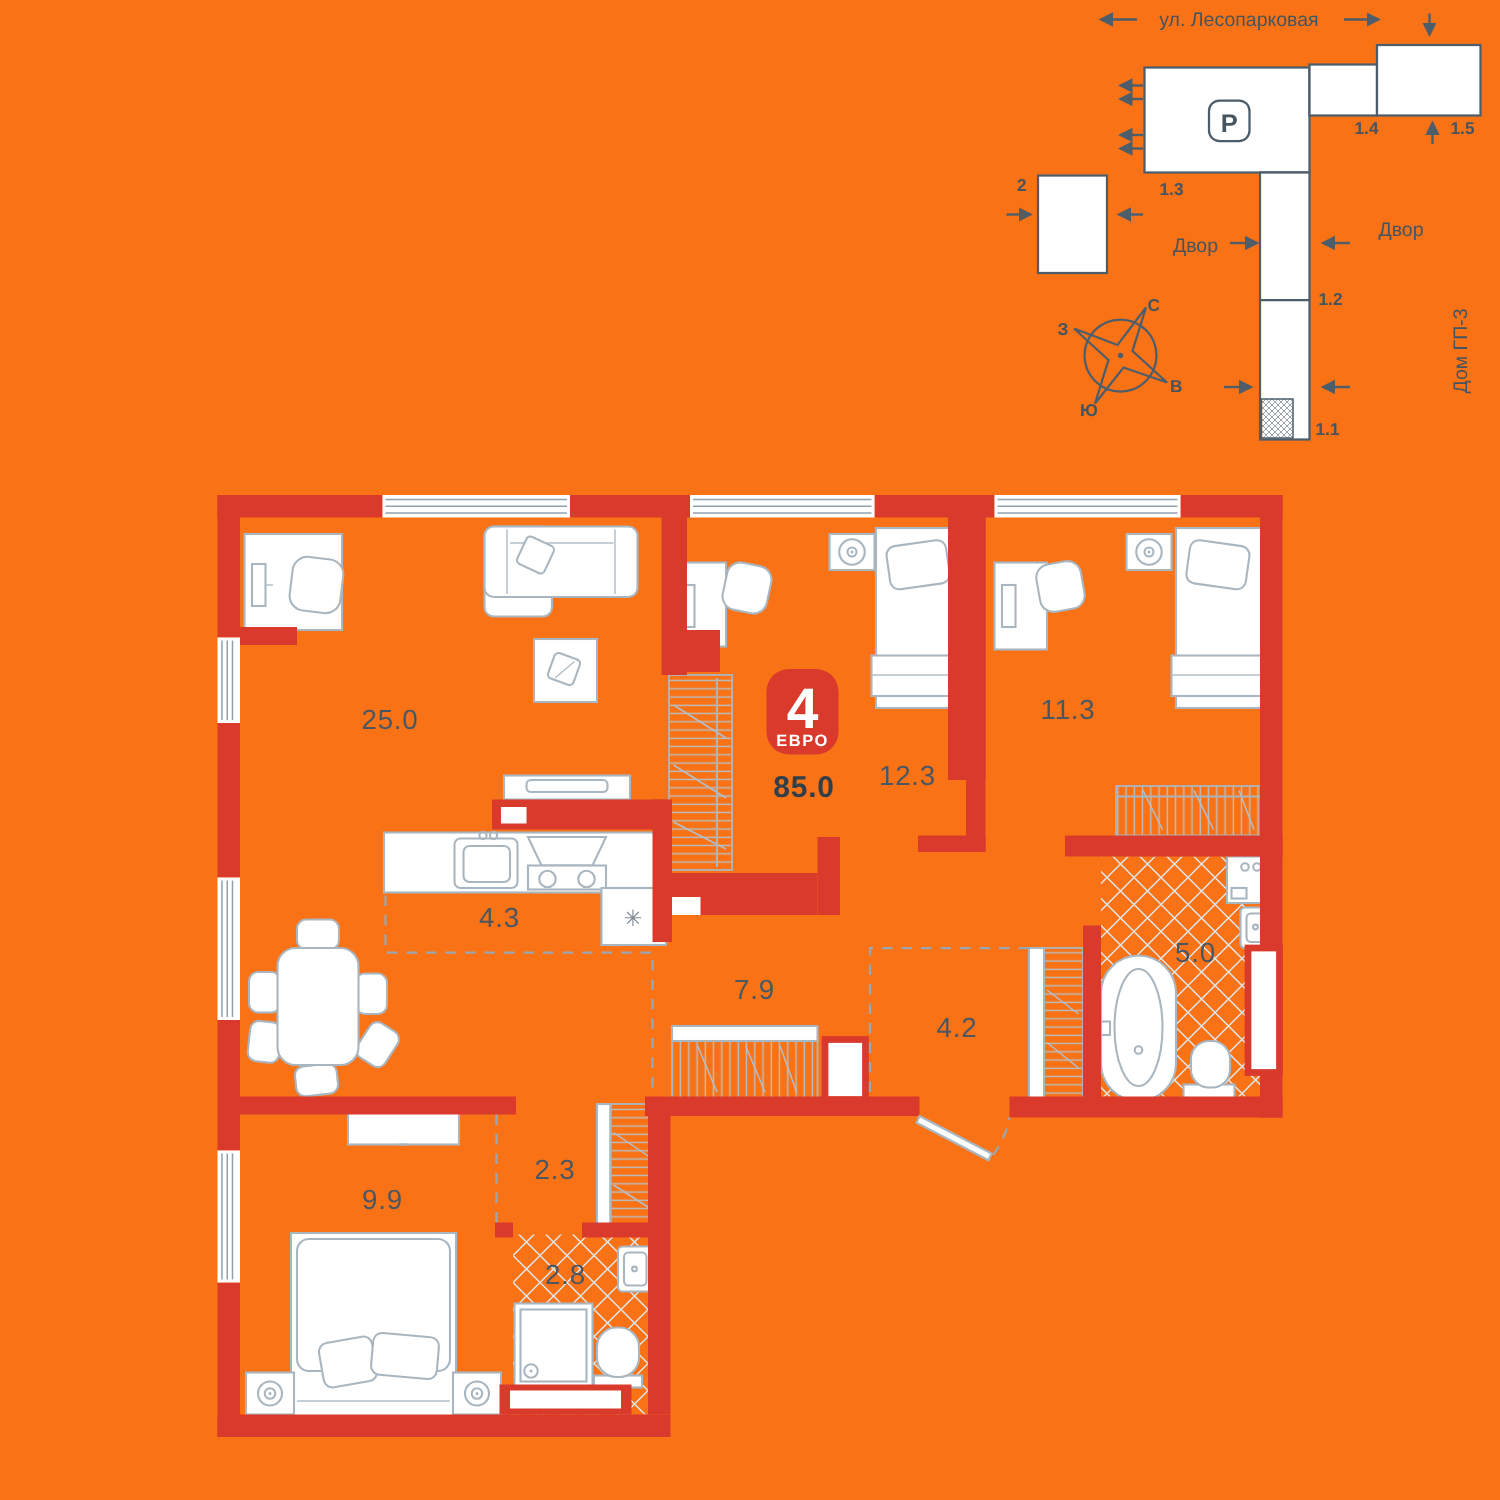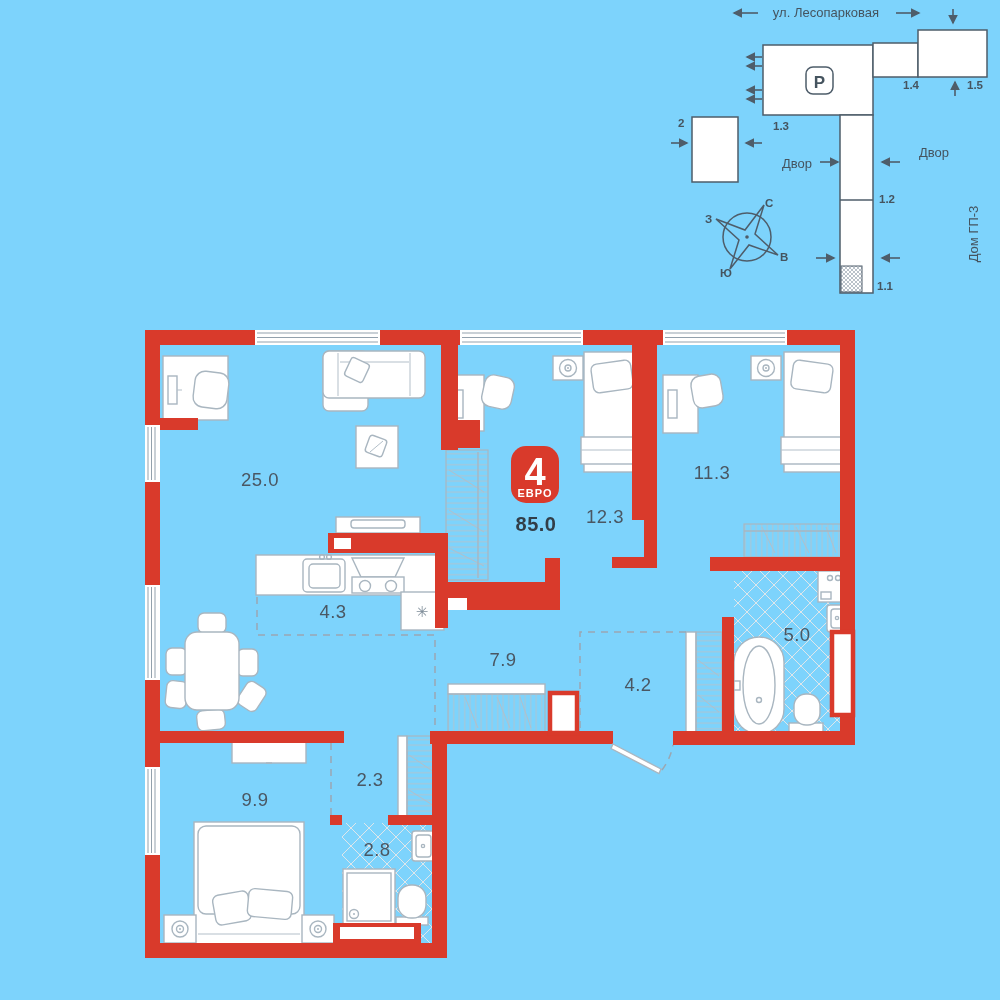--- a/index.html
+++ b/index.html
@@ -1,16 +1,16 @@
 <!DOCTYPE html>
 <html><head>
 <meta charset="utf-8">
 <style>
   html,body{margin:0;padding:0;background:#ffffff;}
-  .stage{position:relative;width:1000px;height:1000px;background:#7dd3fc;font-family:"Liberation Sans",sans-serif;}
+  .stage{position:relative;width:1000px;height:1000px;background:#f97316;font-family:"Liberation Sans",sans-serif;}
   svg{display:block}
   .wall{fill:#d93a2b;}
   .wallstroke{fill:#ffffff;stroke:#d93a2b;stroke-width:4.5;}
   .furn{fill:#ffffff;stroke:#a9b6c0;stroke-width:1.4;}
   .furnN{fill:none;stroke:#a9b6c0;stroke-width:1.4;}
   .thin{fill:none;stroke:#b3bfc9;stroke-width:1;}
   .glz{stroke:#93a1ad;stroke-width:1;fill:none;}
   .dash{fill:none;stroke:#9aa7b2;stroke-width:1.5;stroke-dasharray:7 6;}
   .site{fill:#ffffff;stroke:#4e5d6a;stroke-width:1.5;}
   .siteN{fill:none;stroke:#4e5d6a;stroke-width:1.5;}

